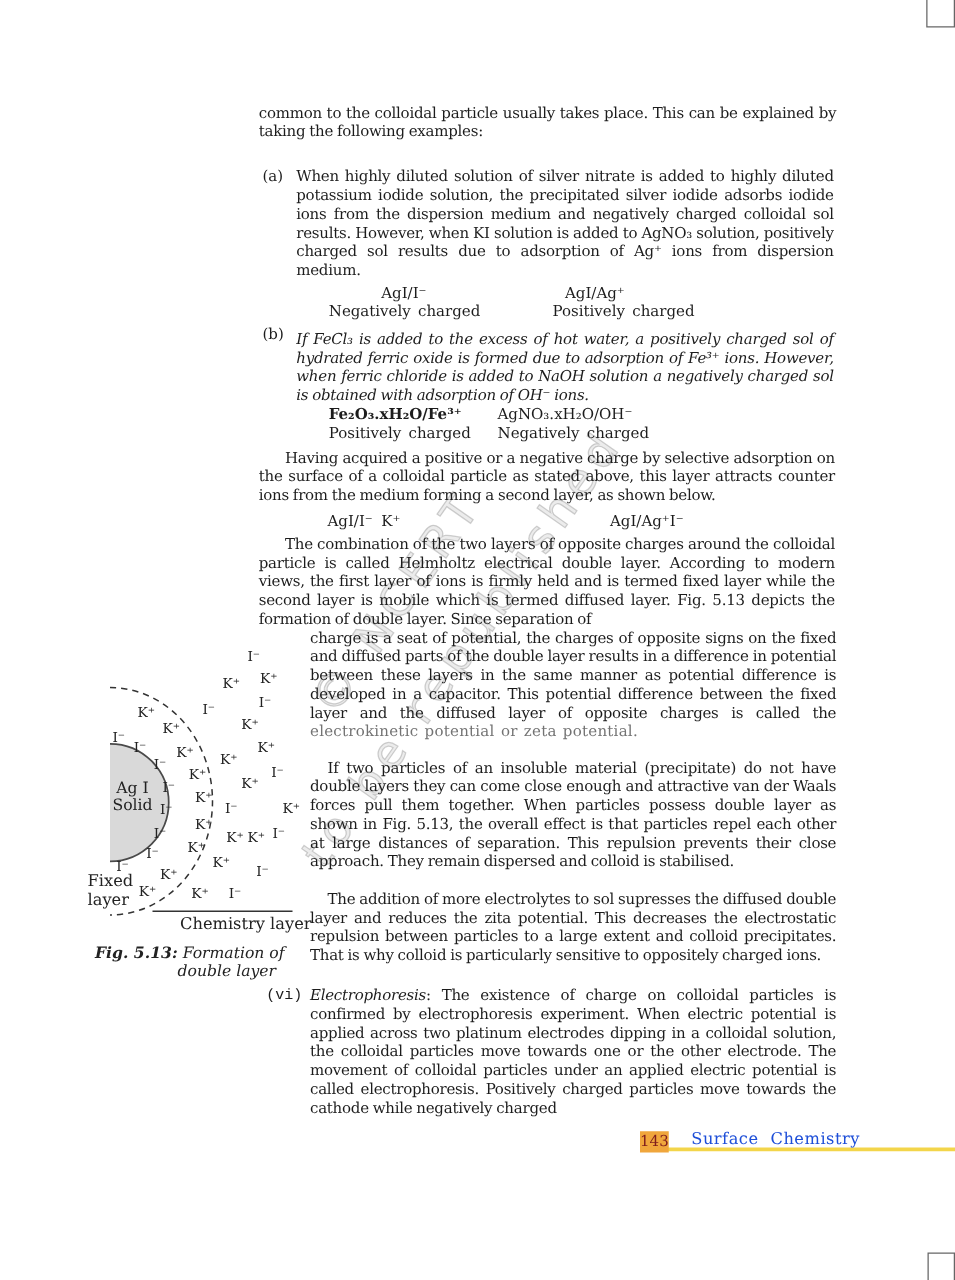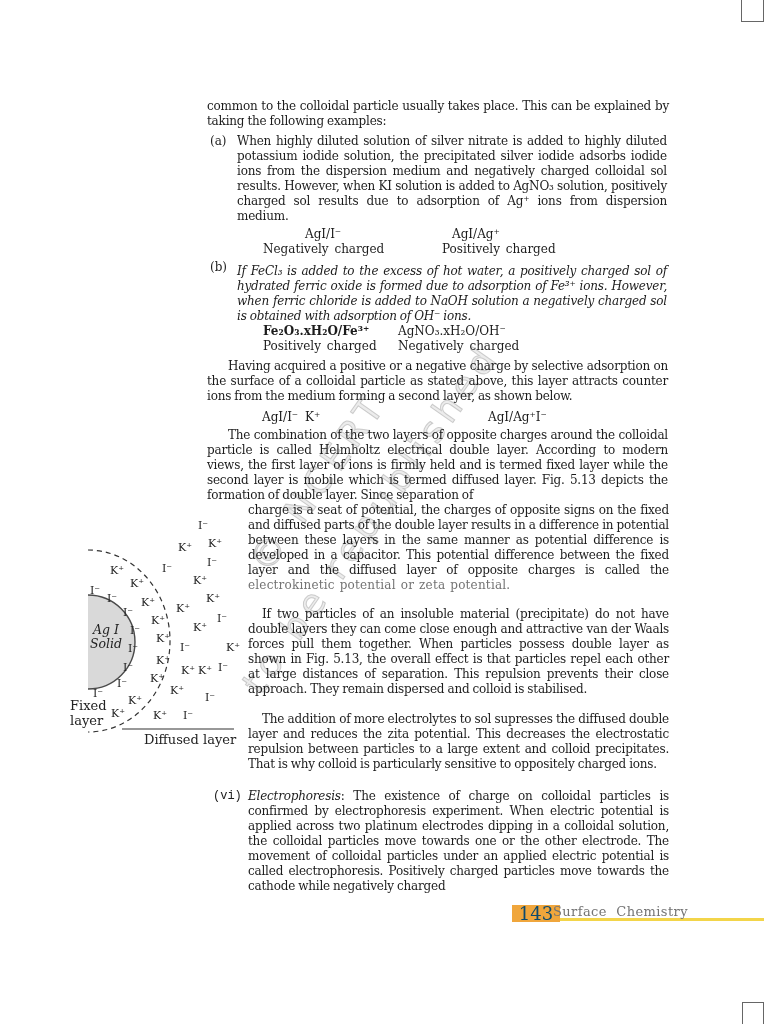--- a/index.html
+++ b/index.html
@@ -23,50 +23,50 @@
     position:absolute; left:205px; top:400px; width:420px; height:300px;
     transform:rotate(-55deg); z-index:1; pointer-events:none;
     font-size:36px; line-height:64px; letter-spacing:6px; text-align:center;
     color:rgba(150,150,150,0.18); -webkit-text-stroke:1px rgba(140,140,140,0.40);
     font-family:"DejaVu Sans", sans-serif;
   }
   
   .figure { position:absolute; left:64px; top:513px; width:190px; height:285px; z-index:3; }
   .figure svg { position:absolute; left:0; top:0; }
   .ion { position:absolute; transform:translate(-50%,-50%); font-size:11px; color:#222; white-space:nowrap; }
-  .solid-label { position:absolute; left:14px; top:110px; width:56px; text-align:center; font-size:12.5px; line-height:14px; color:#222;font-style:italic; }
+  .solid-label { position:absolute; left:14px; top:110px; width:56px; text-align:center; font-size:12.5px; line-height:14px; color:#222; }
   .fixed-label { position:absolute; left:6px; top:186px; width:52px; text-align:left; font-size:13px; line-height:14.5px; color:#222; }
   .diffused-label { position:absolute; left:80px; top:219px; width:120px; font-size:13px; color:#222; }
   .caption { position:absolute; left:12px; top:242px; width:170px; font-size:12.5px; line-height:14.5px; font-style:italic; color:#222; }
   .caption .cap2 { padding-left:66px; }
   .capnum { font-weight:bold; }
   
   .footer-rule { position:absolute; left:512px; top:918px; width:252px; height:3px; z-index:2; }
-  .pagenum-box { position:absolute; left:512px; top:905px; width:48px; height:17px; text-align:center; font-size:18px; line-height:17px; color:#0c4a6e; z-index:3; }
-  .chapter-title { position:absolute; left:553px; top:904px; font-size:13px; color:#737373; letter-spacing:0.4px; word-spacing:5px; z-index:3; }
+  .pagenum-box { position:absolute; left:512px; top:905px; width:23px; height:17px; text-align:center; font-size:12px; line-height:17px; color:#7f1d1d; z-index:3; }
+  .chapter-title { position:absolute; left:553px; top:904px; font-size:13px; color:#1d4ed8; letter-spacing:0.4px; word-spacing:5px; z-index:3; }
   .year { position:absolute; left:0; top:977px; width:764px; text-align:center; font-size:11.5px; color:#3c3c3c; font-family:"DejaVu Sans", sans-serif; z-index:2; }
   
   .regsq { position:absolute; border:1px solid #666; background:#fff; z-index:4; }
   .regsq.tr { left:741px; top:-1px; width:21px; height:21px; }
   .regsq.br { left:742px; top:1002px; width:20px; height:30px; }
 </style>
 </head>
 <body>
 
 <div class="page">
 
   <div class="regsq tr"></div>
   <div class="regsq br"></div>
 
   <div class="watermark">
     <div>© NCERT</div>
     <div>to be republished</div>
   </div>
 
-  <div class="para" style="left:207px; top:99px; width:462px;">common to the colloidal particle usually takes place. This can be explained by taking the following examples:</div>
+  <div class="para" style="left:207px; top:83px; width:462px;">common to the colloidal particle usually takes place. This can be explained by taking the following examples:</div>
 
   <div class="item-label" style="left:210px; top:134px;">(a)</div>
   <div class="para" style="left:237px; top:134px; width:430px;">When highly diluted solution of silver nitrate is added to highly diluted potassium iodide solution, the precipitated silver iodide adsorbs iodide ions from the dispersion medium and negatively charged colloidal sol results. However, when KI solution is added to AgNO₃ solution, positively charged sol results due to adsorption of Ag⁺ ions from dispersion medium.</div>
 
   <div class="formula" style="left:305px; top:227px;">AgI/I⁻</div>
   <div class="charged" style="left:263px; top:242px;">Negatively charged</div>
   <div class="formula" style="left:452px; top:227px;">AgI/Ag⁺</div>
   <div class="charged" style="left:442px; top:242px;">Positively charged</div>
 
   <div class="item-label" style="left:210px; top:260px;">(b)</div>
@@ -134,20 +134,24 @@
         <span class="ion" style="left: 169px; top: 134px;">K⁺</span>
         <span class="ion" style="left: 124px; top: 157px;">K⁺</span>
         <span class="ion" style="left: 141px; top: 157px;">K⁺</span>
         <span class="ion" style="left: 113px; top: 177px;">K⁺</span>
         <span class="ion" style="left: 96px; top: 202px;">K⁺</span>
       </div>
     <div class="solid-label" style="white-space:pre-line;">Ag I
 Solid</div>
     <div class="fixed-label" style="white-space:pre-line;">Fixed
 layer</div>
-    <div class="diffused-label">Diffused layer</div>
+    <div class="diffused-label">Chemistry layer</div>
+    <div class="caption">
+      <div><span class="capnum">Fig. 5.13:</span> <span>Formation of</span></div>
+      <div class="cap2">double layer</div>
+    </div>
   </div>
 
   <div class="footer-rule" style="background: rgb(243, 213, 74);"></div>
   <div class="pagenum-box" style="background: rgb(240, 166, 60);">143</div>
   <div class="chapter-title">Surface  Chemistry</div>
 
 </div>
 
 </body></html>

